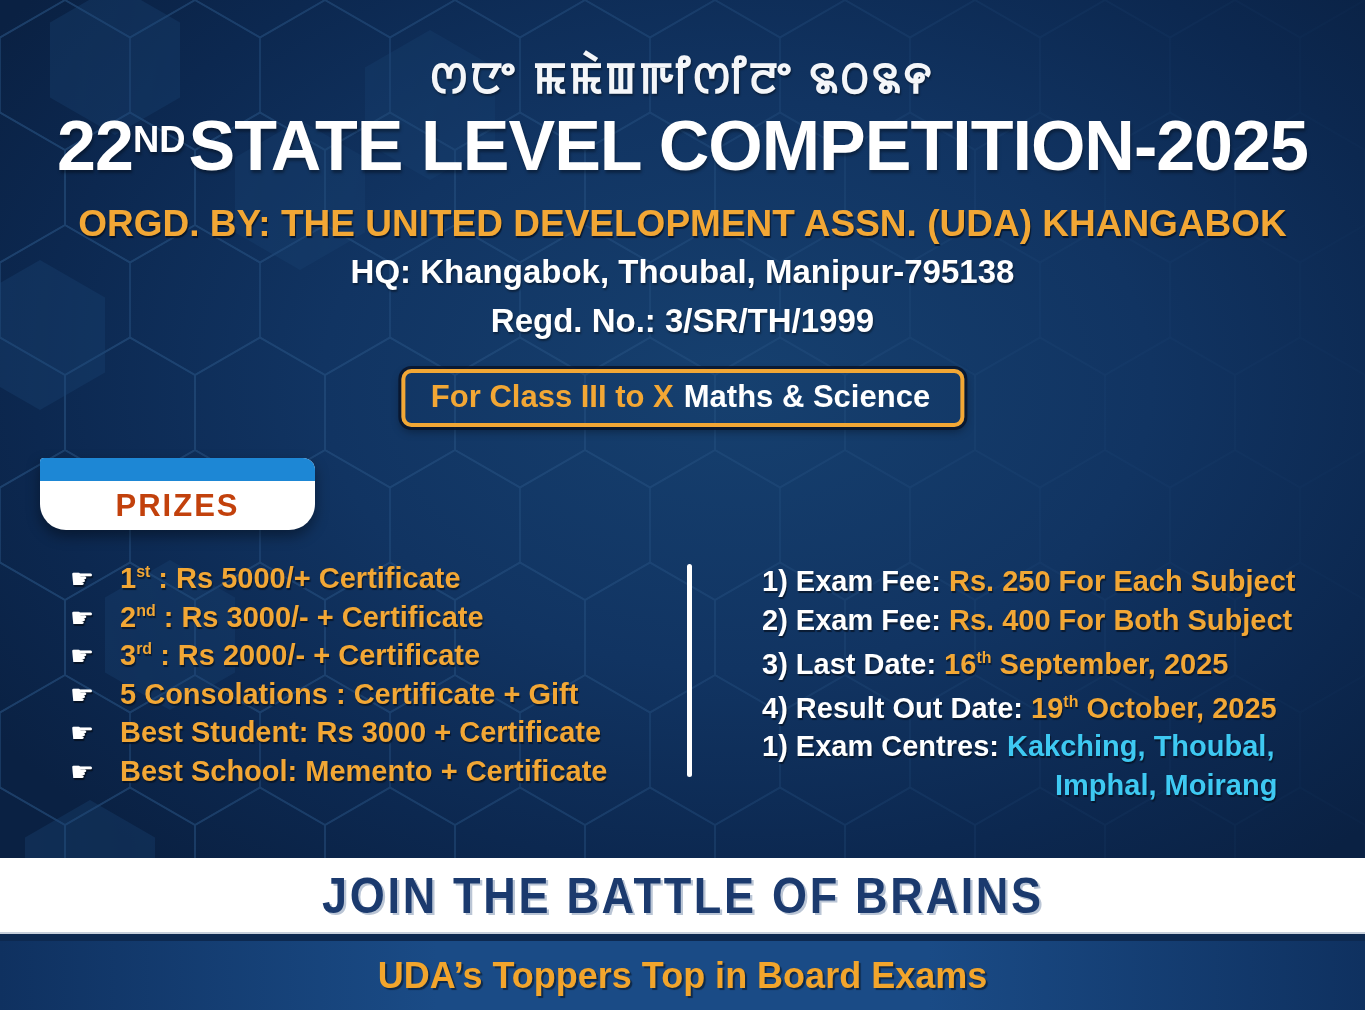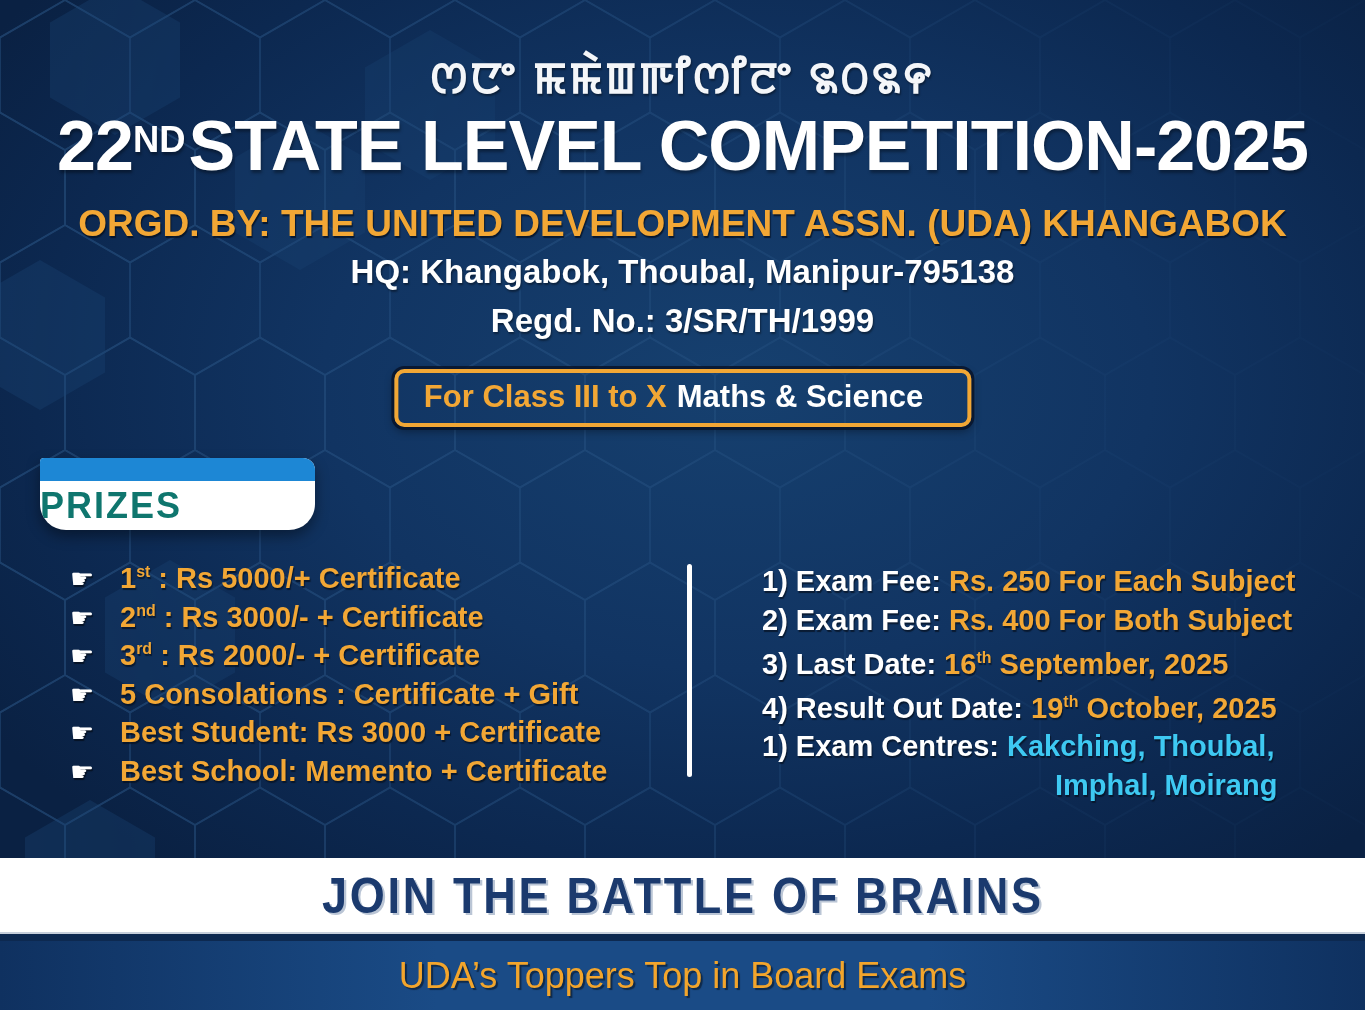--- a/index.html
+++ b/index.html
@@ -31,36 +31,36 @@
   }
   .hq-line,.regd-line{
     position:absolute;left:0;width:100%;text-align:center;color:#ffffff;
     font-size:33px;font-weight:700;text-shadow:1px 2px 2px rgba(0,0,0,.4);
   }
   .hq-line{top:253px;}
   .regd-line{top:302px;}
 
   .class-banner{
     position:absolute;top:369px;left:50%;transform:translateX(-50%);
-    border:4px solid #f2a735;border-radius:10px;padding:6px 44px 8px 26px;
+    border:4px solid #f2a735;border-radius:10px;padding:6px 30px 8px 26px;
     box-shadow:0 0 0 3px rgba(8,20,42,.85), 0 4px 10px rgba(0,0,0,.4);
     white-space:nowrap;font-size:31px;font-weight:700;
   }
   .class-banner .hl{color:#f2a735;}
   .class-banner .rest{color:#ffffff;margin-left:10px;}
 
   .prizes-box{
     position:absolute;left:40px;top:458px;width:275px;height:72px;
     background:#ffffff;border-radius:4px 12px 26px 26px;overflow:hidden;
     box-shadow:0 6px 14px rgba(0,0,0,.4);
   }
   .prizes-stripe{position:absolute;left:0;top:0;width:100%;height:23px;background:#1d87d5;}
   .prizes-label{
     position:absolute;left:0;top:23px;width:100%;height:49px;line-height:49px;
-    text-align:left;color:#0f766e;font-size:36px;font-weight:700;letter-spacing:2px;
+    text-align:center;color:#c2410c;font-size:31px;font-weight:700;letter-spacing:2px;
   }
 
   .prize-list{position:absolute;left:70px;top:562px;}
   .prize-row{display:flex;align-items:baseline;height:38.5px;white-space:nowrap;}
   .hand{color:#ffffff;font-size:27px;width:50px;flex:none;text-shadow:1px 2px 1px rgba(0,0,0,.5);}
   .prize-text{color:#f2a735;font-size:29px;font-weight:700;text-shadow:1px 2px 1px rgba(5,15,30,.7);}
   sup{font-size:0.55em;}
 
   .divider{
     position:absolute;left:687px;top:564px;width:5px;height:213px;
@@ -85,21 +85,21 @@
     text-shadow:2.5px 2px 0 #bac5d5;
   }
 
   .bottom-band{
     position:absolute;left:0;top:934px;width:100%;height:76px;
     background:linear-gradient(90deg,#0f3160 0%,#1a4b86 32%,#1a4b86 68%,#0f3160 100%);
     border-top:7px solid #0d2950;box-sizing:border-box;
     display:flex;align-items:center;justify-content:center;
   }
   .tagline{
-    color:#f2a52c;font-size:36px;font-weight:400;white-space:nowrap;
+    color:#f2a52c;font-size:36px;font-weight:700;white-space:nowrap;
     text-shadow:2px 2px 1px rgba(0,0,0,.45);
   }
 </style>
 </head>
 <body>
 
 <div class="poster">
 
   <svg class="hex-layer" width="1365" height="1010" viewBox="0 0 1365 1010">
     <defs>

